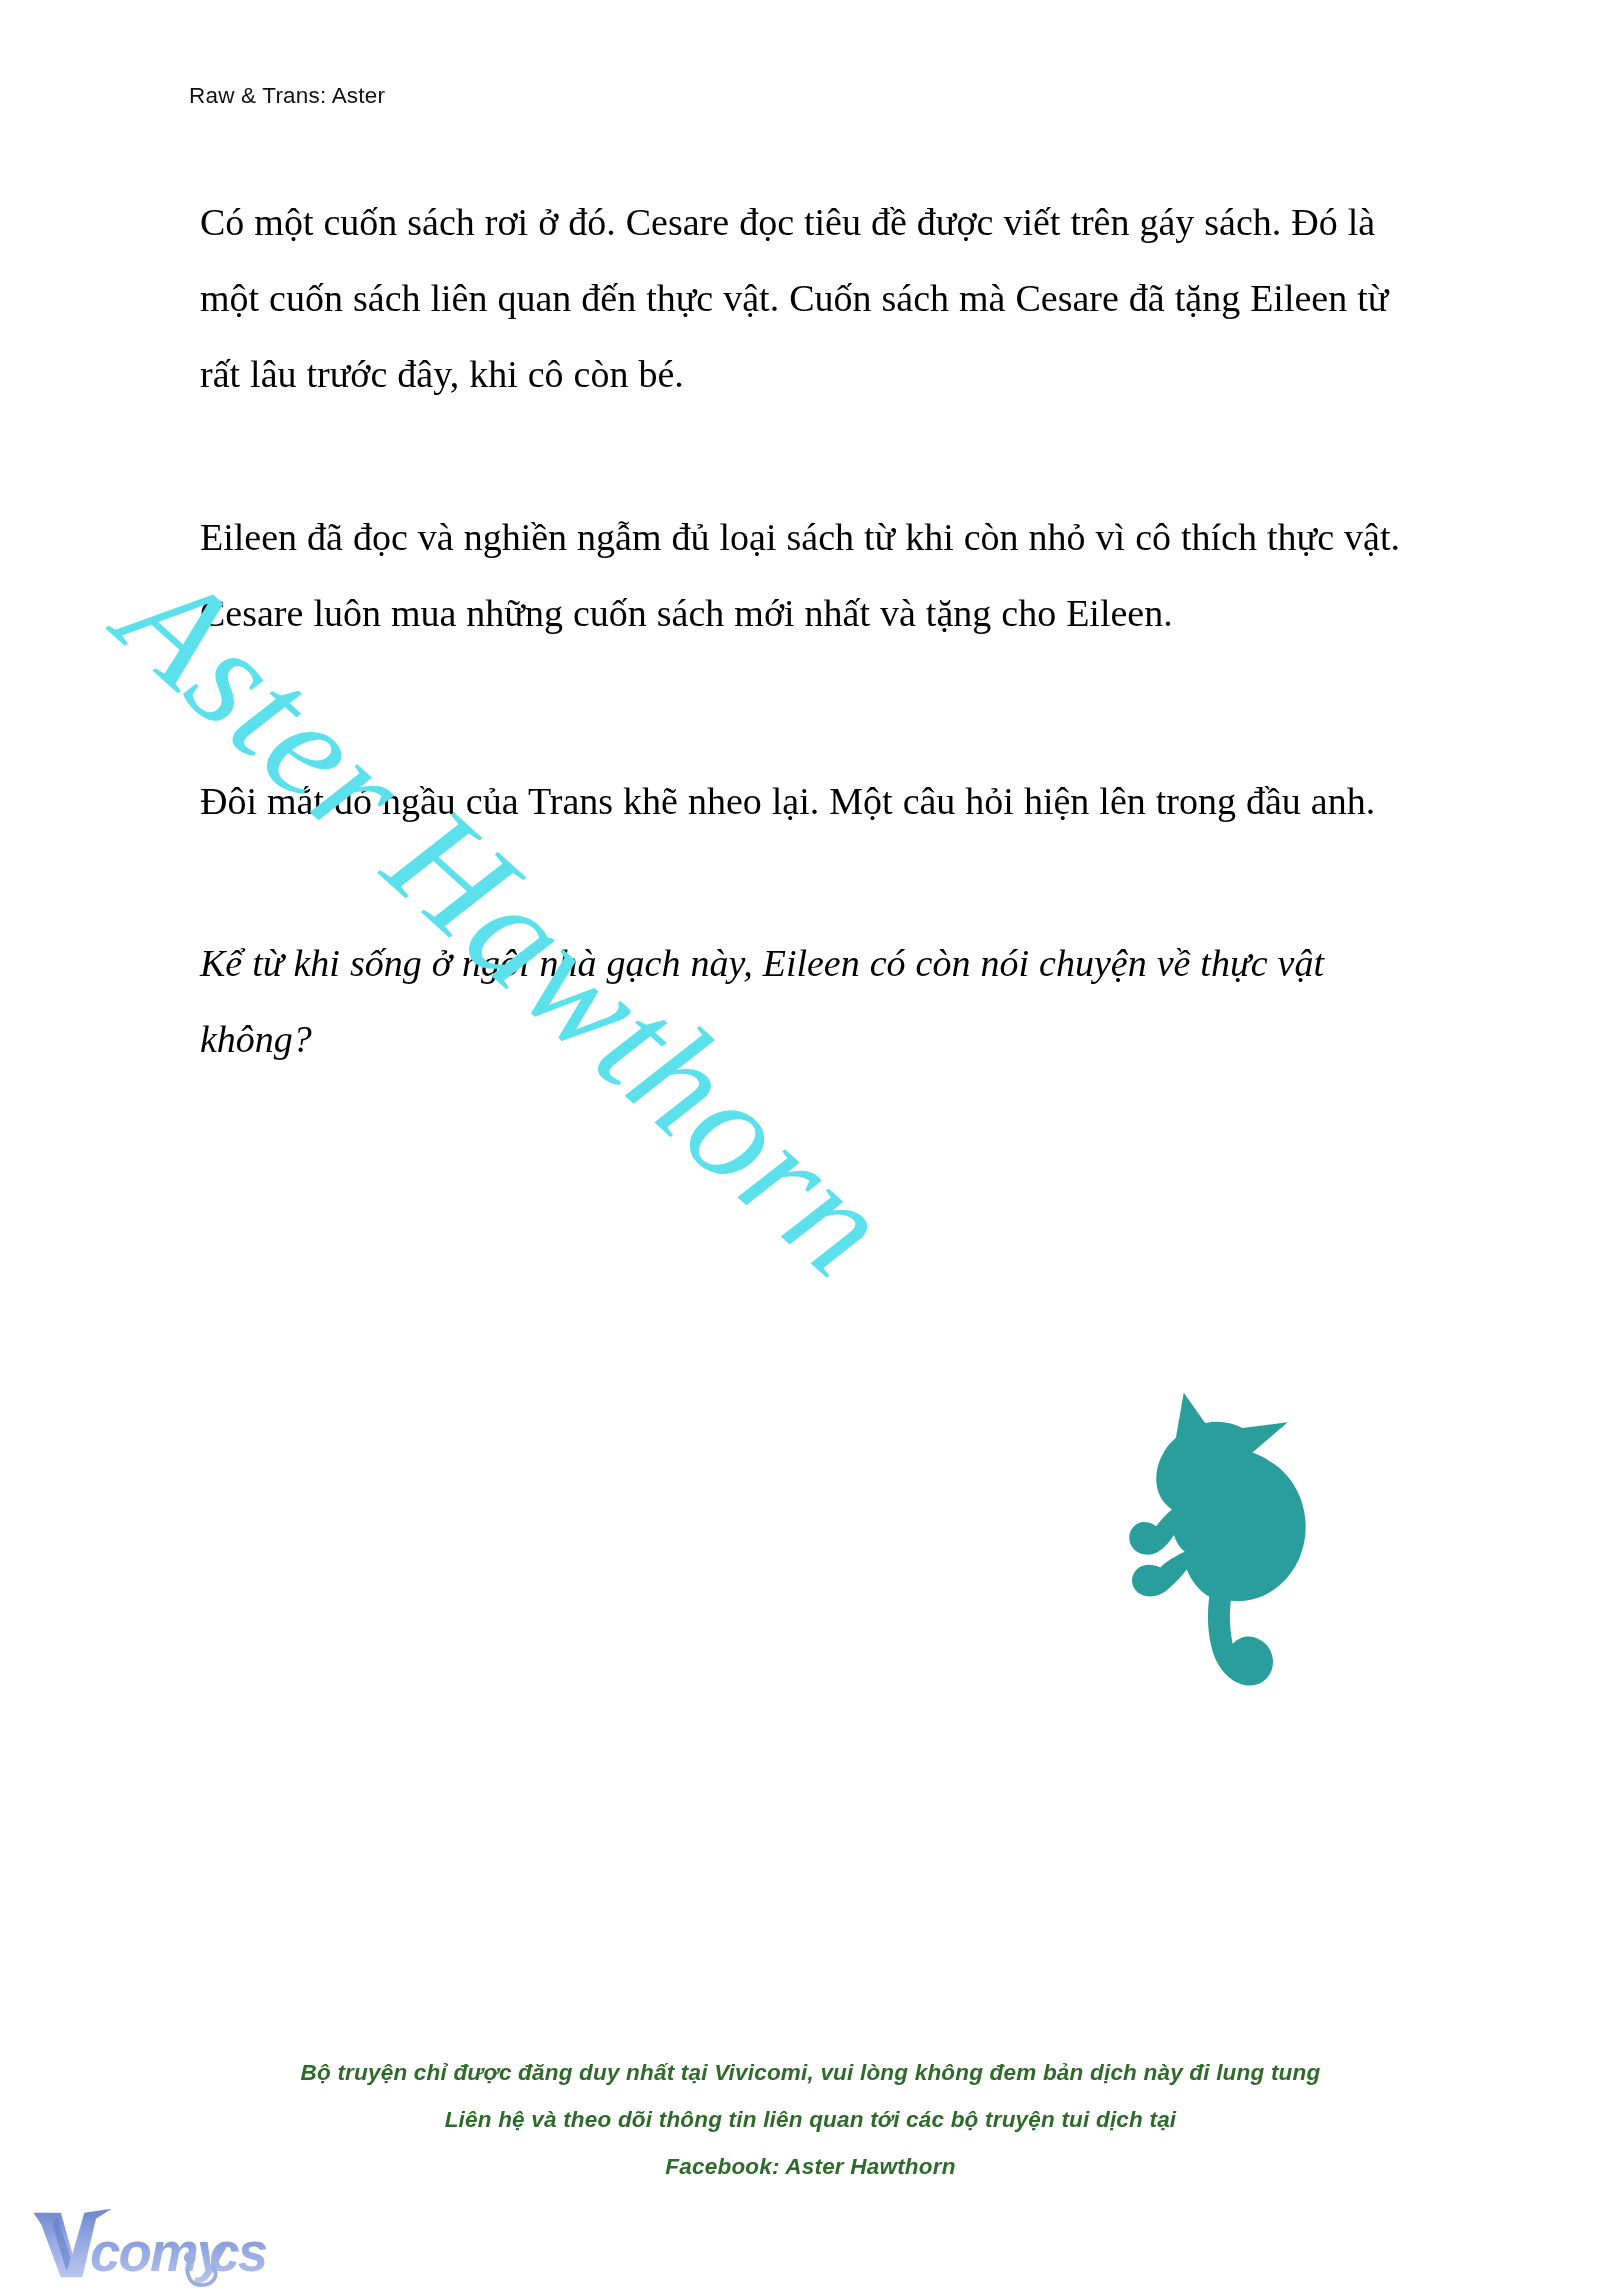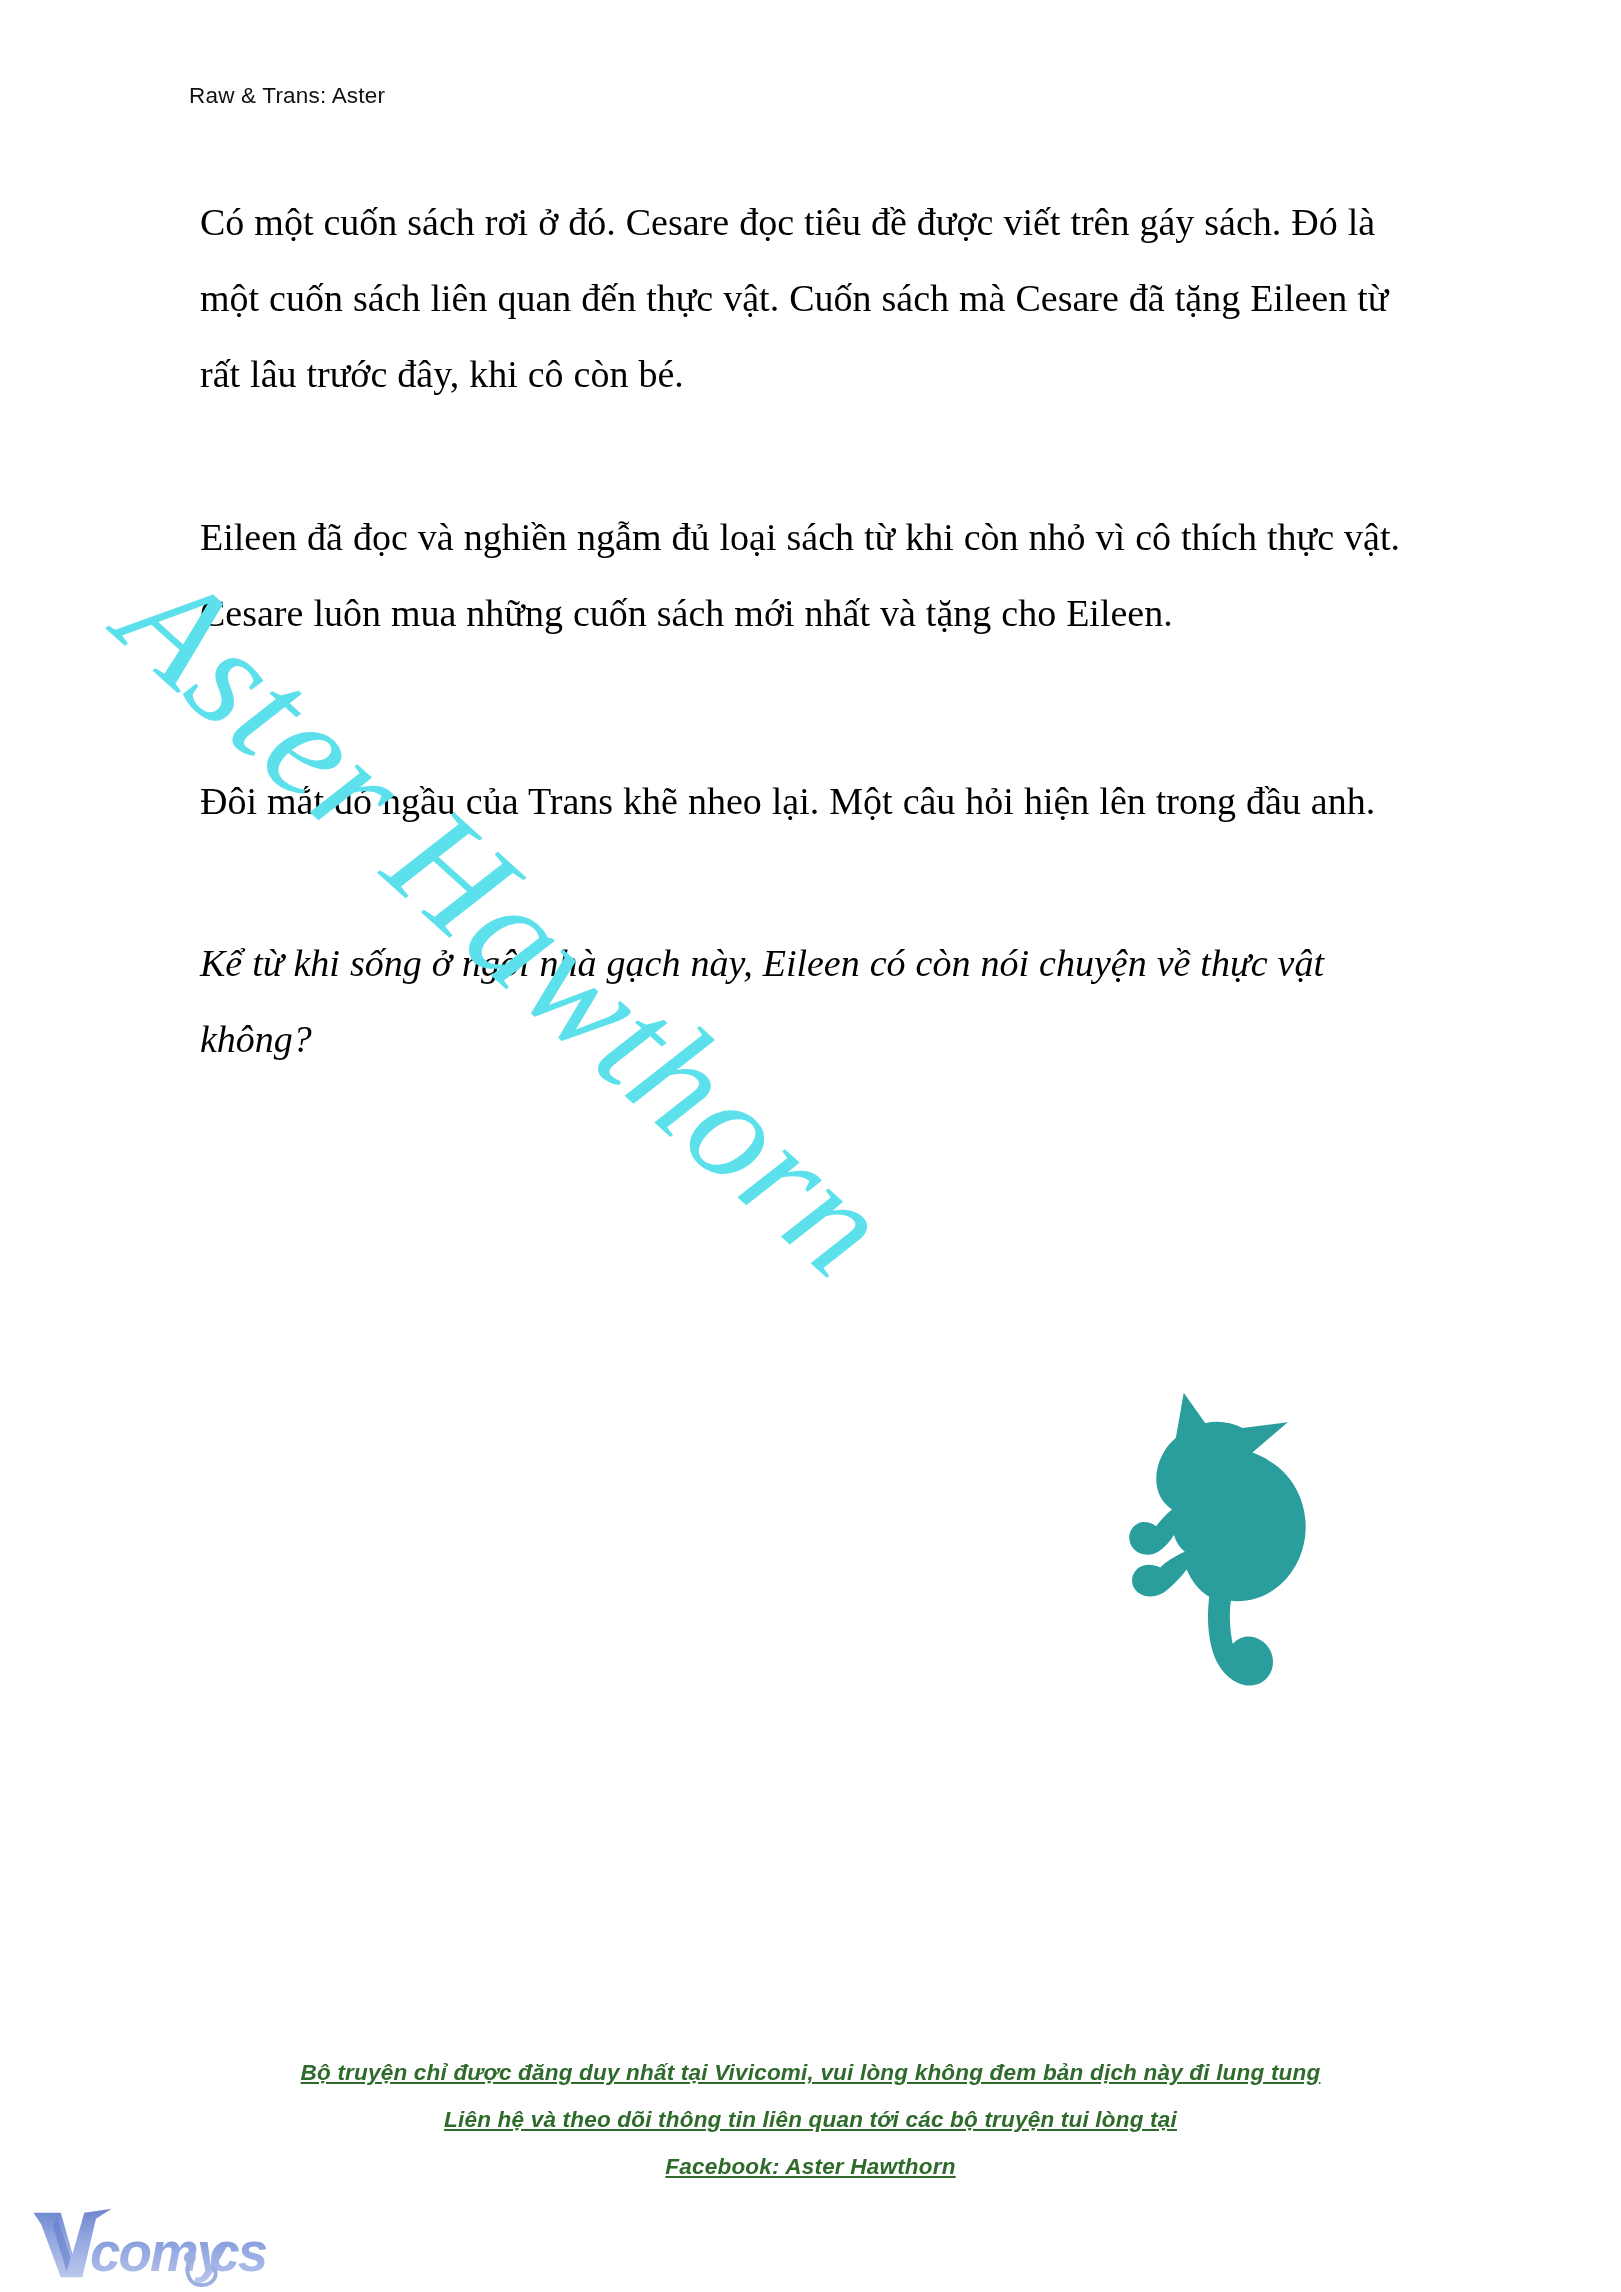--- a/index.html
+++ b/index.html
@@ -93,21 +93,20 @@
     text-align: center;
   }
   .footer-line {
     font-family: "Liberation Sans", "DejaVu Sans", sans-serif;
     font-weight: bold;
     font-style: italic;
     color: #2E6B2B;
     font-size: 22.5px;
     line-height: 47px;
     letter-spacing: 0.2px;
-    text-decoration: underline;
   }
 
   
   #logo {
     position: absolute;
     left: 27.4px;
     top: 2203px;
     width: 265px;
     height: 86px;
   }
@@ -165,21 +164,21 @@
       L 174 46
       L 128 52
       C 116 46, 102 44, 90 47
       L 68 16
       Z
     "></path>
   </svg>
 
   <div id="footer">
     <div class="footer-line">Bộ truyện chỉ được đăng duy nhất tại Vivicomi, vui lòng không đem bản dịch này đi lung tung</div>
-    <div class="footer-line">Liên hệ và theo dõi thông tin liên quan tới các bộ truyện tui lòng tại</div>
+    <div class="footer-line">Liên hệ và theo dõi thông tin liên quan tới các bộ truyện tui dịch tại</div>
     <div class="footer-line">Facebook: Aster Hawthorn</div>
   </div>
 
   <svg id="logo" viewBox="0 0 270 88">
     <defs>
       <linearGradient id="lg" x1="0" y1="0" x2="0" y2="1">
         <stop offset="0%" stop-color="#6E86CE"></stop>
         <stop offset="45%" stop-color="#93A8E2"></stop>
         <stop offset="100%" stop-color="#B9C6EC"></stop>
       </linearGradient>

